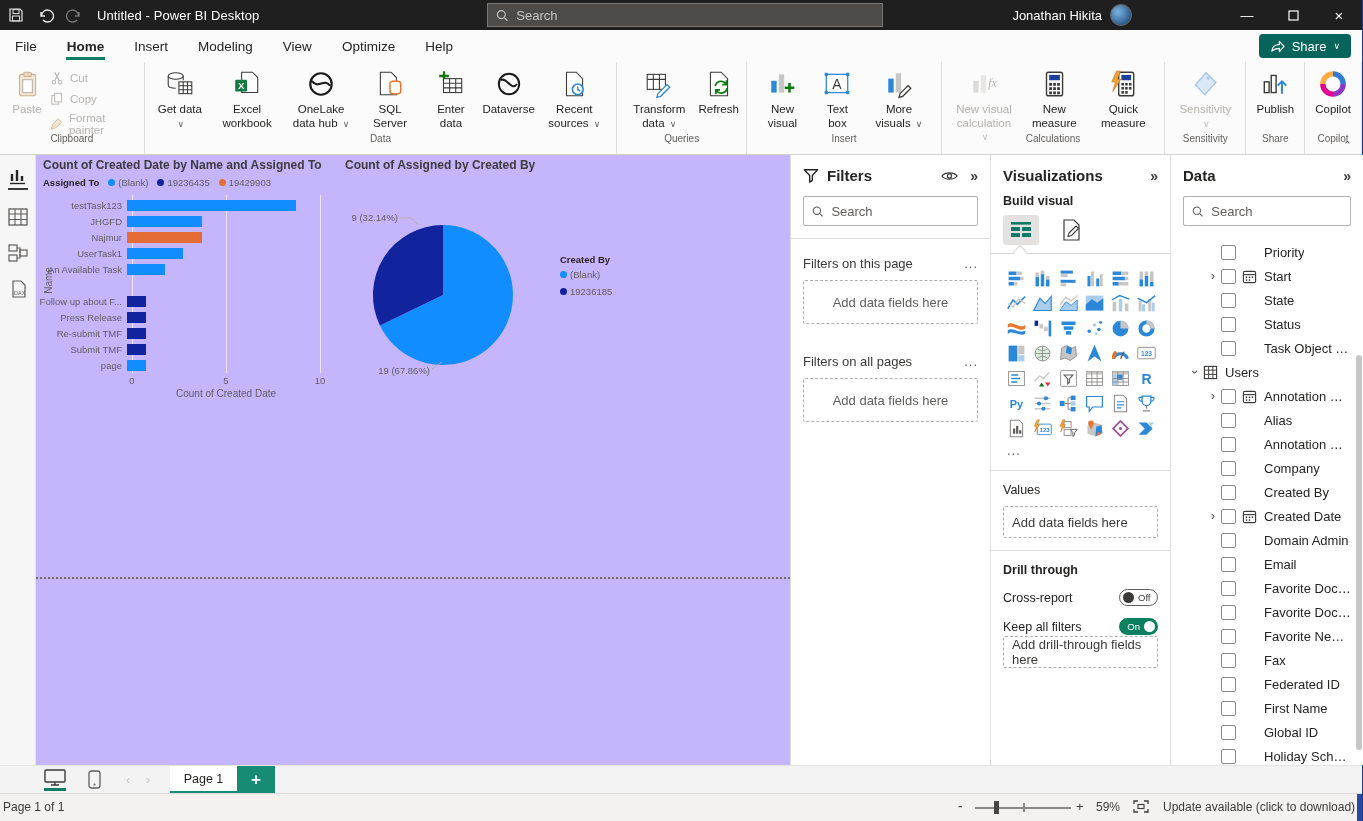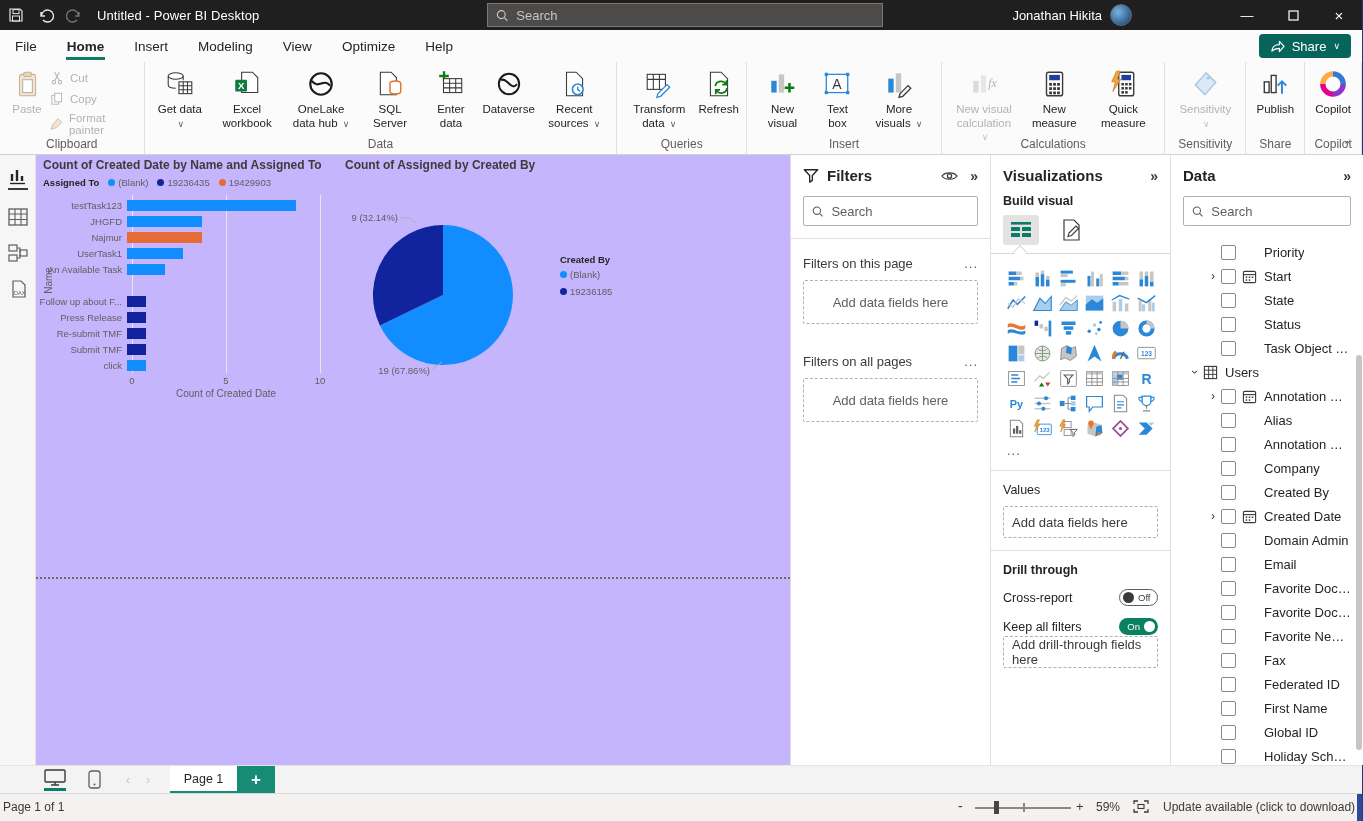--- a/index.html
+++ b/index.html
@@ -19,21 +19,21 @@
   .winbtn{position:absolute;top:0;width:46px;height:30px;display:flex;align-items:center;justify-content:center;font-size:13px;color:#fff;cursor:pointer;}
   
   .menubar{position:absolute;left:0;top:30px;right:0;height:32px;background:#fbfbfb;display:flex;align-items:stretch;}
   .mitem{padding:0 15px;display:flex;align-items:center;font-size:13.5px;color:#252423;position:relative;cursor:pointer;}
   .mitem.active{font-weight:bold;}
   .mitem.active::after{content:"";position:absolute;left:14px;right:14px;bottom:2px;height:3px;background:#0f7c65;}
   .share-btn{position:absolute;right:11px;top:4px;height:24px;background:#07645a;color:#fff;border-radius:4px;display:flex;align-items:center;gap:7px;padding:0 11px;font-size:13px;cursor:pointer;}
   
   .ribbon{position:absolute;left:0;top:62px;right:0;height:93px;background:#fbfbfb;border-bottom:1px solid #d4d2d0;display:flex;}
   .rgroup{position:relative;border-right:1px solid #e1dfdd;padding:4px 5px 17px 5px;display:flex;}
-  .rgroup-label{position:absolute;left:0;right:0;bottom:3px;text-align:center;font-size:12px;color:#605e5c;white-space:nowrap;}
+  .rgroup-label{position:absolute;left:0;right:0;bottom:10px;text-align:center;font-size:10px;color:#605e5c;white-space:nowrap;}
   .rbtns{display:flex;align-items:flex-start;}
   .rbig{display:flex;flex-direction:column;align-items:center;padding:3px 5px;min-width:44px;max-width:74px;cursor:pointer;border-radius:2px;}
   .rbig .lbl{font-size:11.5px;color:#252423;text-align:center;line-height:1.18;margin-top:4px;}
   .rbig.dis .lbl{color:#b5b2af;}
   .rsm-col{display:flex;flex-direction:column;justify-content:flex-start;gap:5px;padding-top:4px;}
   .rsmall{display:flex;align-items:center;gap:5px;font-size:11.5px;color:#252423;cursor:pointer;}
   .rsmall.dis{color:#b5b2af;}
   .drop{font-size:9px;color:#605e5c;margin-left:2px;}
   .rbig.dis .drop{color:#c3c1bf;}
   .ribbon-collapse{position:absolute;right:10px;bottom:3px;font-size:11px;color:#605e5c;cursor:pointer;}
@@ -506,21 +506,21 @@
             </div>
             <div class="brow" style="top:130px">
               <div class="blab">Re-submit TMF</div>
               <div class="bbar" style="width:18.8px;background:#12239E;margin-left:0px"></div>
             </div>
             <div class="brow" style="top:146px">
               <div class="blab">Submit TMF</div>
               <div class="bbar" style="width:18.8px;background:#12239E;margin-left:0px"></div>
             </div>
             <div class="brow" style="top:162px">
-              <div class="blab">click</div>
+              <div class="blab">page</div>
               <div class="bbar" style="width:18.8px;background:#118DFF;margin-left:0px"></div>
             </div>
           </div>
         <div class="bticks" id="barTicks">
             <span style="left:96px">0</span>
             <span style="left:190px">5</span>
             <span style="left:284px">10</span>
           </div>
         <div class="bxlabel">Count of Created Date</div>
         <div class="bylabel">Name</div>

